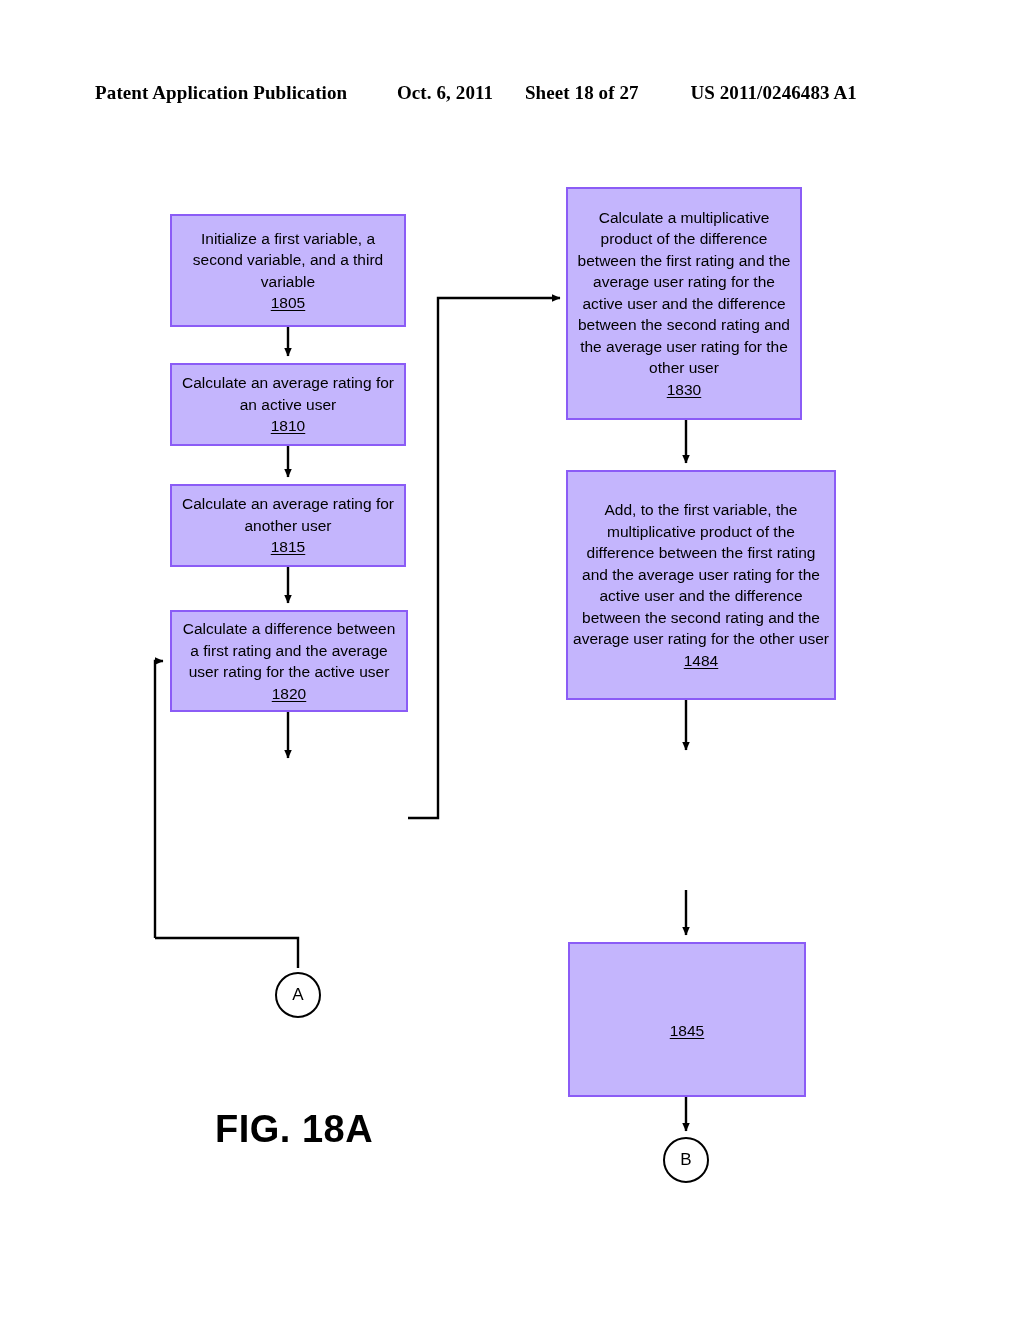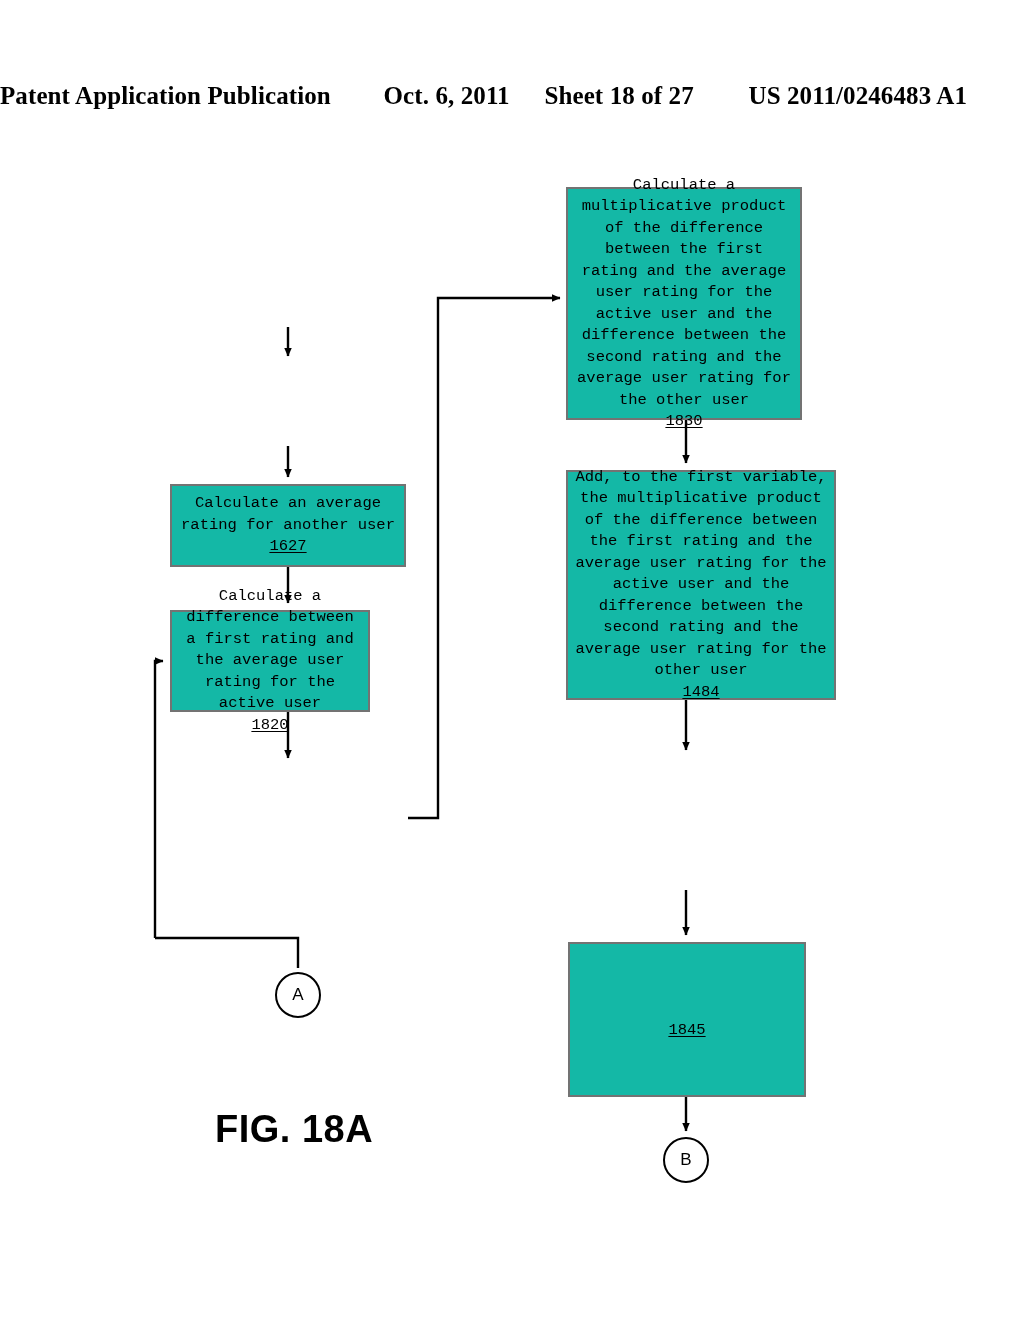--- a/index.html
+++ b/index.html
@@ -19,39 +19,38 @@
 
   
   #header {
     position: absolute;
     left: 0;
     top: 82px;
     width: 952px;
     text-align: center;
     font-family: "Liberation Serif", serif;
     font-weight: bold;
-    font-size: 25px;
+    font-size: 19px;
     letter-spacing: 0.1px;
     white-space: nowrap;
   }
   #header .seg { display: inline-block; }
   #header .gap-lg { display: inline-block; width: 40px; }
   #header .gap-md { display: inline-block; width: 22px; }
   #header .gap-xl { display: inline-block; width: 42px; }
 
   
   .flow-box {
     position: absolute;
     box-sizing: border-box;
-    border: 2px solid #737373;
-    background: #14b8a6;
+    border: 2px solid #8b5cf6;
+    background: #c4b5fd;
     display: flex;
     align-items: center;
     justify-content: center;
-    font-family: Liberation Mono, monospace;
   }
   .flow-box .box-inner {
     width: 100%;
     text-align: center;
     font-size: 15.5px;
     line-height: 21.5px;
     padding: 0 5px;
     box-sizing: border-box;
   }
   .flow-box .box-ref {
@@ -133,31 +132,45 @@
 
     <path d="M686,420 L686,463" stroke="#000000" stroke-width="2.4" fill="none" marker-end="url(#ah)"></path>
 
     <path d="M686,700 L686,750" stroke="#000000" stroke-width="2.4" fill="none" marker-end="url(#ah)"></path>
 
     <path d="M686,890 L686,935" stroke="#000000" stroke-width="2.4" fill="none" marker-end="url(#ah)"></path>
 
     <path d="M686,1097 L686,1131" stroke="#000000" stroke-width="2.4" fill="none" marker-end="url(#ah)"></path>
   </svg>
 
-
+  <div class="flow-box" style="left:170px; top:214px; width:236px; height:113px;">
+    <div class="box-inner">
+      <span>Initialize a first variable, a second variable, and a third variable</span>
+      <br>
+      <span class="box-ref">1805</span>
+    </div>
+  </div>
+
+  <div class="flow-box" style="left:170px; top:363px; width:236px; height:83px;">
+    <div class="box-inner">
+      <span>Calculate an average rating for an active user</span>
+      <br>
+      <span class="box-ref">1810</span>
+    </div>
+  </div>
 
   <div class="flow-box" style="left:170px; top:484px; width:236px; height:83px;">
     <div class="box-inner">
       <span>Calculate an average rating for another user</span>
       <br>
-      <span class="box-ref">1627</span>
-    </div>
-  </div>
-
-  <div class="flow-box" style="left:170px; top:610px; width:200px; height:102px;">
+      <span class="box-ref">1815</span>
+    </div>
+  </div>
+
+  <div class="flow-box" style="left:170px; top:610px; width:238px; height:102px;">
     <div class="box-inner">
       <span>Calculate a difference between a first rating and the average user rating for the active user</span>
       <br>
       <span class="box-ref">1820</span>
     </div>
   </div>
 
 
   <div class="flow-box" style="left:566px; top:187px; width:236px; height:233px;">
     <div class="box-inner">

